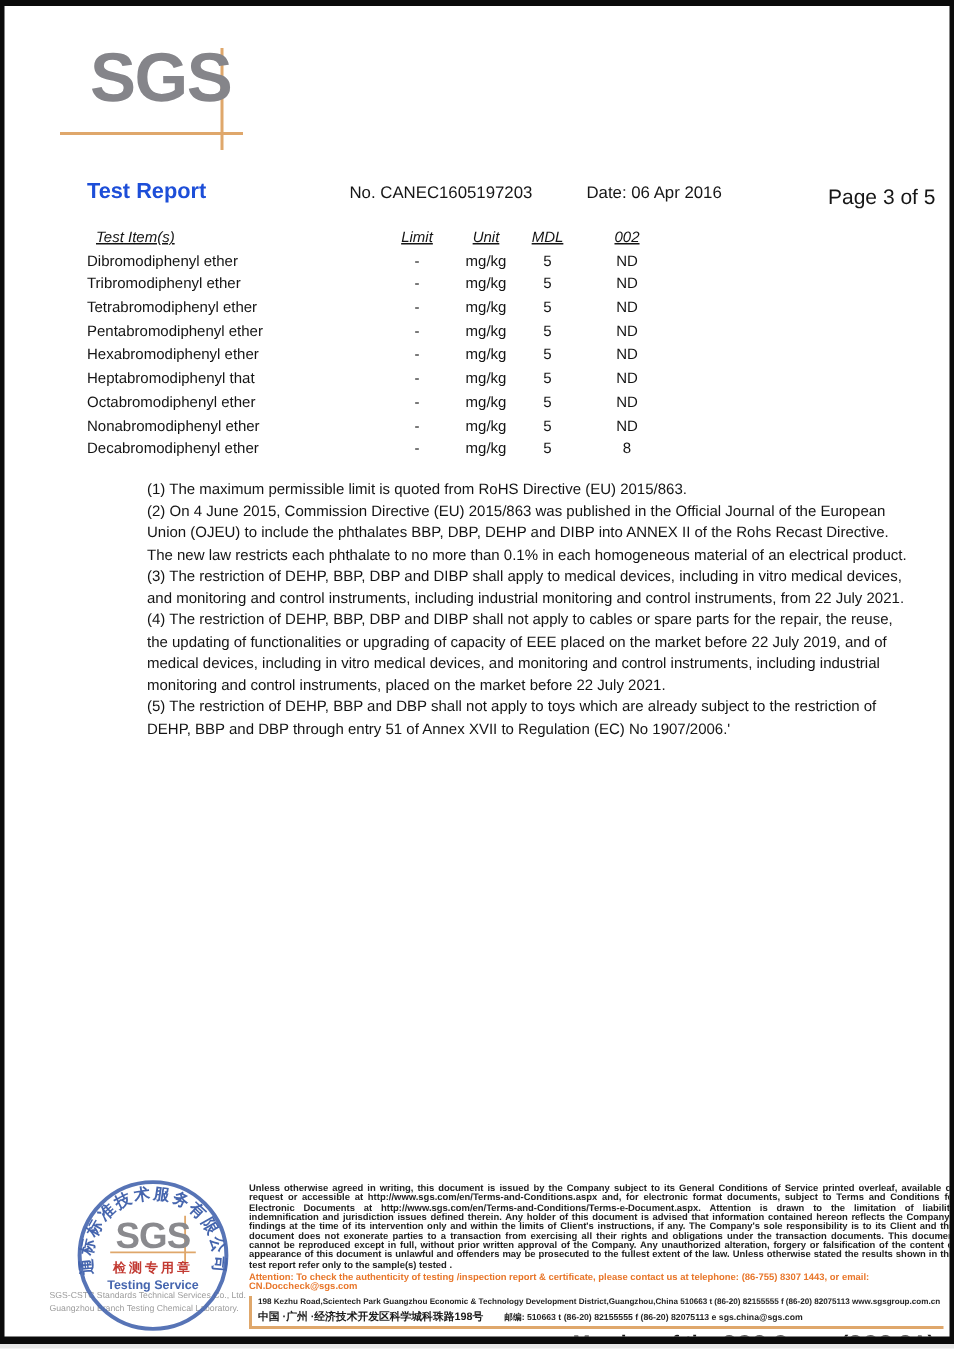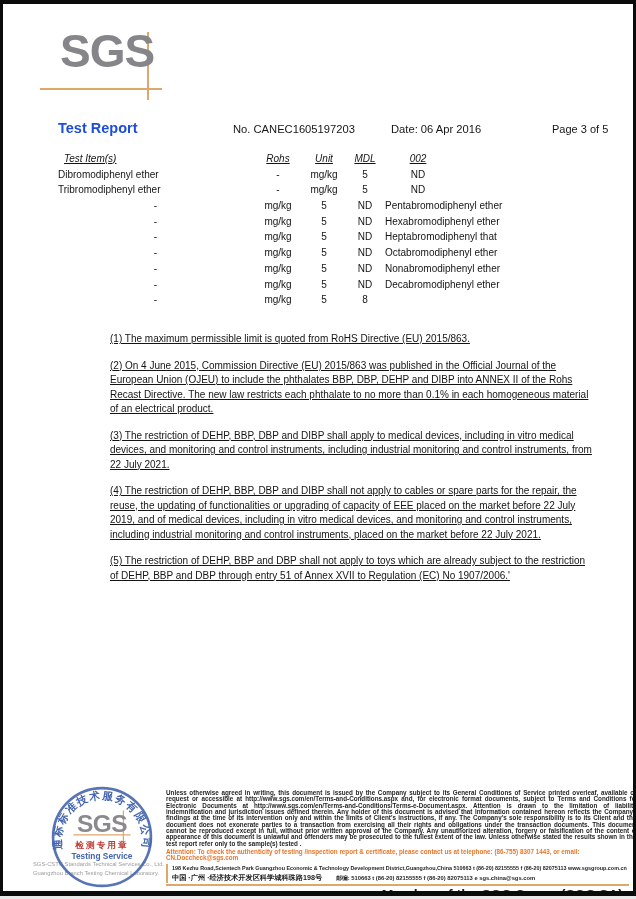--- a/index.html
+++ b/index.html
@@ -10,35 +10,35 @@
   .logo{position:absolute;left:45px;top:18px;width:150px;height:82px;}
   .logo-text{position:absolute;left:12px;top:6px;font-size:46px;font-weight:bold;color:#85858a;letter-spacing:-1px;line-height:1;}
   .logo-hline{position:absolute;left:-8px;top:66px;width:122px;height:2px;background:#dfa76b;}
   .logo-vline{position:absolute;left:99px;top:10px;width:2px;height:68px;background:#dfa76b;}
 
   
   .title-row{position:absolute;top:116px;left:0;width:100%;height:20px;}
   .doc-title{position:absolute;left:55px;top:0;font-size:14.5px;font-weight:bold;color:#1d4ed8;}
   .report-no{position:absolute;left:230px;top:3px;font-size:11.2px;}
   .report-date{position:absolute;left:388px;top:3px;font-size:11.2px;}
-  .page-info{position:absolute;left:508px;top:3px;font-size:11px;padding-left:41px;}
+  .page-info{position:absolute;left:508px;top:3px;font-size:14px;padding-left:41px;}
 
   
   .rtable{position:absolute;left:55px;top:147px;display:grid;grid-template-columns:195px 50px 42px 40px 66px;font-size:10px;color:#141414;}
   .rtable .c{height:15.7px;line-height:15.7px;white-space:nowrap;}
   .rtable .ctr{text-align:center;}
   .rtable .hdr span{text-decoration:underline;font-style:italic;}
   .rtable .hdr.item{padding-left:6px;}
   .hdr-sample{font-style:italic;}
 
   
   .notes{position:absolute;left:57px;top:316px;width:550px;font-size:10px;line-height:14.5px;color:#141414;}
   .notes-label{margin-bottom:0;}
   .note-items{margin-left:38px;width:508px;}
-  .note-items div{margin:12px;text-decoration:underline;}
+  .note-items div{margin:0;}
 
   
   .stamp{position:absolute;left:46px;top:780px;width:106px;height:106px;}
   .company{position:absolute;left:30px;top:856px;width:170px;font-size:5.8px;line-height:1.6;color:#9c9c9c;white-space:nowrap;}
   .legal{position:absolute;left:163px;top:786px;width:472px;}
   .legal-text{font-size:6.3px;line-height:6.35px;text-align:justify;font-weight:bold;color:#1f1f1f;}
   .attention{font-size:6.3px;line-height:6.6px;font-weight:bold;color:#e8762a;margin-top:1.5px;}
   .addresses{border-left:2px solid #dfa76b;padding-left:4px;margin-top:2.5px;}
   .addr1{font-size:5.4px;font-weight:bold;color:#252525;line-height:8.5px;white-space:nowrap;}
   .addr2{display:flex;gap:14px;align-items:baseline;line-height:10px;white-space:nowrap;}
@@ -61,37 +61,38 @@
 
     <div class="title-row">
       <span class="doc-title">Test Report</span>
       <span class="report-no">No. CANEC1605197203</span>
       <span class="report-date">Date: 06 Apr 2016</span>
       <span class="page-info">Page 3 of 5</span>
     </div>
 
     <div class="rtable">
       <div class="c hdr item"><span>Test Item(s)</span></div>
-      <div class="c hdr ctr"><span>Rohs</span></div>
+      <div class="c hdr ctr"><span>Limit</span></div>
       <div class="c hdr ctr"><span>Unit</span></div>
       <div class="c hdr ctr"><span>MDL</span></div>
       <div class="c hdr ctr hdr-sample"><span>002</span></div>
 
       <div class="c">Dibromodiphenyl ether</div>
       <div class="c ctr">-</div>
       <div class="c ctr">mg/kg</div>
       <div class="c ctr">5</div>
       <div class="c ctr">ND</div>
 
       <div class="c">Tribromodiphenyl ether</div>
       <div class="c ctr">-</div>
       <div class="c ctr">mg/kg</div>
       <div class="c ctr">5</div>
       <div class="c ctr">ND</div>
 
+      <div class="c">Tetrabromodiphenyl ether</div>
       <div class="c ctr">-</div>
       <div class="c ctr">mg/kg</div>
       <div class="c ctr">5</div>
       <div class="c ctr">ND</div>
 
       <div class="c">Pentabromodiphenyl ether</div>
       <div class="c ctr">-</div>
       <div class="c ctr">mg/kg</div>
       <div class="c ctr">5</div>
       <div class="c ctr">ND</div>

